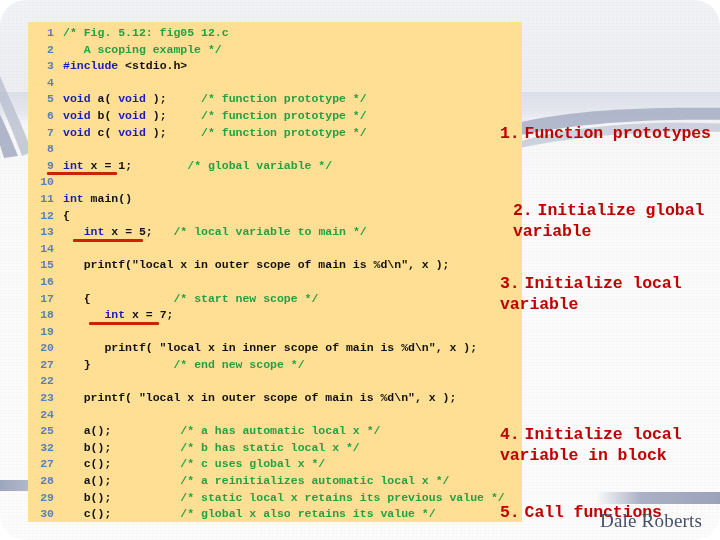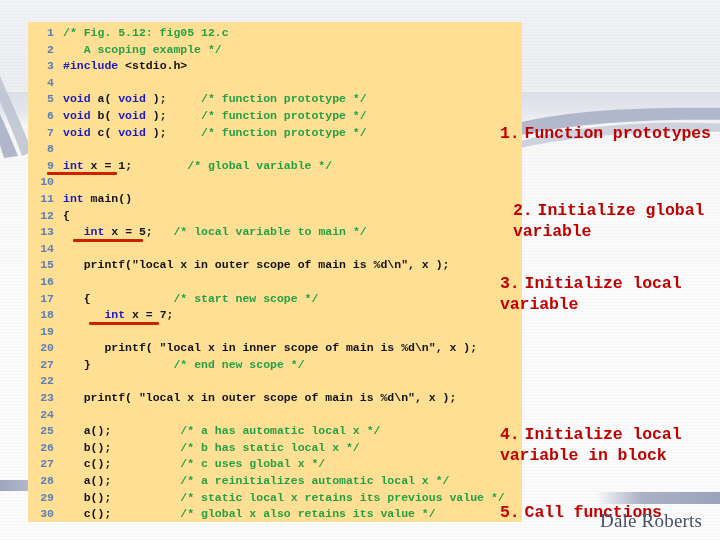--- a/index.html
+++ b/index.html
@@ -14,20 +14,21 @@
     background: #ffffff;
   }
 
   #slide {
     position: relative;
     width: 720px;
     height: 540px;
     overflow: hidden;
     background:
       linear-gradient(180deg, #f2f3f6 0%, #eceef2 16%, #f7f7f8 22%, #fbfbfb 40%, #fcfcfc 100%);
+    border-radius: 26px;
   }
 
   
   #texture {
     position: absolute;
     inset: 0;
     pointer-events: none;
     background-image:
       repeating-linear-gradient(0deg, rgba(0,0,0,0.018) 0px, rgba(0,0,0,0.018) 1px, rgba(255,255,255,0) 1px, rgba(255,255,255,0) 3px),
       repeating-linear-gradient(90deg, rgba(0,0,0,0.012) 0px, rgba(0,0,0,0.012) 1px, rgba(255,255,255,0) 1px, rgba(255,255,255,0) 4px);
@@ -198,21 +199,21 @@
         <div class="cl"><span class="lnum">16</span><span class="codetext"><span class="pl"></span></span></div>
         <div class="cl"><span class="lnum">17</span><span class="codetext"><span class="pl">   {            </span><span class="cm">/* start new scope */</span></span></div>
         <div class="cl"><span class="lnum">18</span><span class="codetext"><span class="pl">      </span><span class="kw">int</span><span class="pl"> x = 7;</span></span></div>
         <div class="cl"><span class="lnum">19</span><span class="codetext"><span class="pl"></span></span></div>
         <div class="cl"><span class="lnum">20</span><span class="codetext"><span class="pl">      printf( "local x in inner scope of main is %d\n", x );</span></span></div>
         <div class="cl"><span class="lnum">27</span><span class="codetext"><span class="pl">   }            </span><span class="cm">/* end new scope */</span></span></div>
         <div class="cl"><span class="lnum">22</span><span class="codetext"><span class="pl"></span></span></div>
         <div class="cl"><span class="lnum">23</span><span class="codetext"><span class="pl">   printf( "local x in outer scope of main is %d\n", x );</span></span></div>
         <div class="cl"><span class="lnum">24</span><span class="codetext"><span class="pl"></span></span></div>
         <div class="cl"><span class="lnum">25</span><span class="codetext"><span class="pl">   a();          </span><span class="cm">/* a has automatic local x */</span></span></div>
-        <div class="cl"><span class="lnum">26</span><span class="codetext"><span class="pl">   b();          </span><span class="cm">/* b has static local x */</span></span></div>
+        <div class="cl"><span class="lnum">32</span><span class="codetext"><span class="pl">   b();          </span><span class="cm">/* b has static local x */</span></span></div>
         <div class="cl"><span class="lnum">27</span><span class="codetext"><span class="pl">   c();          </span><span class="cm">/* c uses global x */</span></span></div>
         <div class="cl"><span class="lnum">28</span><span class="codetext"><span class="pl">   a();          </span><span class="cm">/* a reinitializes automatic local x */</span></span></div>
         <div class="cl"><span class="lnum">29</span><span class="codetext"><span class="pl">   b();          </span><span class="cm">/* static local x retains its previous value */</span></span></div>
         <div class="cl"><span class="lnum">30</span><span class="codetext"><span class="pl">   c();          </span><span class="cm">/* global x also retains its value */</span></span></div>
       </div>
   </div>
 
   <div class="annot" id="annot-1">
     <span class="num">1.</span><span>Function prototypes</span>
   </div>

